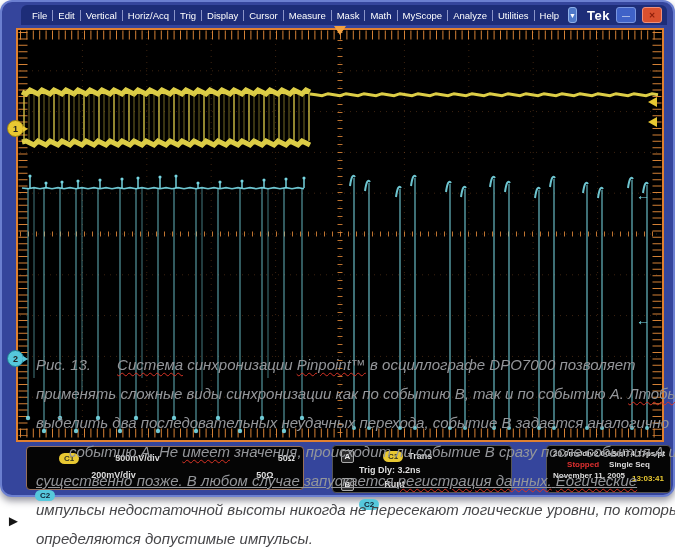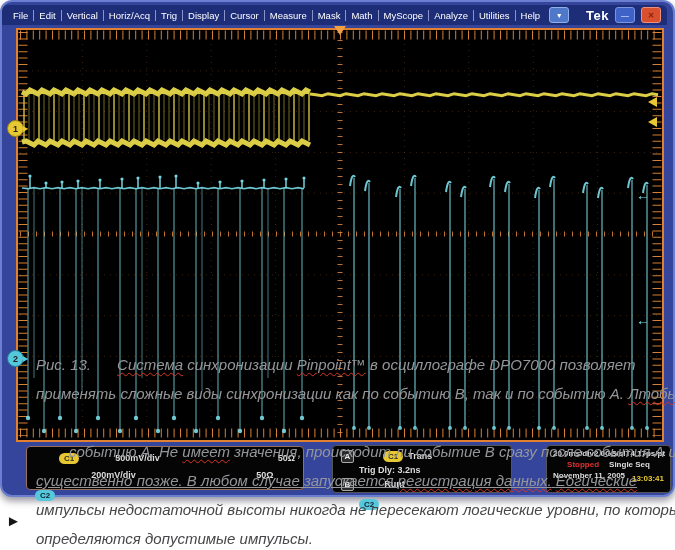--- a/index.html
+++ b/index.html
@@ -3,21 +3,21 @@
 <meta charset="utf-8">
 <style>
   html,body{margin:0;padding:0;background:#fff;}
   .stage{position:relative;width:675px;height:550px;background:#fff;overflow:hidden;
          font-family:"Liberation Sans",sans-serif;}
   
   .scope{position:absolute;left:0;top:0;width:675px;height:497px;background:#35459c;
          border-radius:12px;box-shadow:0 4px 7px rgba(50,50,70,.5);
          border:2px solid #6b7fd0;box-sizing:border-box;}
   
-  .menubar{position:absolute;left:0;top:3px;right:6px;height:20px;background:#1d2d78;
+  .menubar{position:absolute;left:19px;top:3px;right:6px;height:20px;background:#1d2d78;
            border-radius:6px 6px 0 0;display:flex;align-items:center;padding:0 6px;
            color:#fff;font-size:9.5px;}
   .menu-item{padding:0 5px;cursor:default;white-space:nowrap;}
   .menu-item + .menu-item{border-left:1px solid #8a94c8;}
   .mb-right{margin-left:auto;display:flex;align-items:center;gap:6px;}
   .logo{font-weight:bold;font-size:13px;letter-spacing:.5px;margin-left:6px;}
   .winbtn{width:18px;height:14px;border-radius:3px;display:flex;align-items:center;
           justify-content:center;font-size:8px;color:#fff;}
   .btn-min{background:#3f62c8;border:1px solid #7a96e0;}
   .btn-close{background:#d9502e;border:1px solid #f0907a;color:#8c1f0a;font-weight:bold;}
@@ -378,20 +378,23 @@
       </div>
     </div>
   </div>
 
   <div class="cap cap-dark" style="top:356px;">
     <span>Рис. 13.</span><span class="tabgap"></span><span class="sq">Система</span><span> синхронизации </span><span class="sq">Pinpoint™</span><span> в осциллографе DPO7000 позволяет</span>
   </div>
   <div class="cap cap-dark" style="top:385px;">
     <span>применять сложные виды синхронизации как по событию В, так и по событию А. </span><span class="sq">Лтобы</span>
   </div>
+  <div class="cap cap-dark" style="top:414px;">
+    <span>выделить два последовательных неудачных перехода, событие В задается аналогично</span>
+  </div>
   <div class="cap cap-dark" style="top:443px;margin-left:33px;">
     <span>событию А. Не </span><span class="sq">имеет</span><span> значения, происходит ли событие В сразу после события А или</span>
   </div>
   <div class="cap cap-dark" style="top:472px;text-decoration:underline;">
     <span>существенно позже. В любом случае запускается </span><span class="sq">регистрация данных.</span><span> </span><span class="sq">Еогические</span>
   </div>
   <div class="cap cap-light" style="top:501px;">
     <span>импульсы недостаточной высоты никогда не пересекают логические уровни, по которым</span>
   </div>
   <div class="cap cap-light" style="top:530px;">

